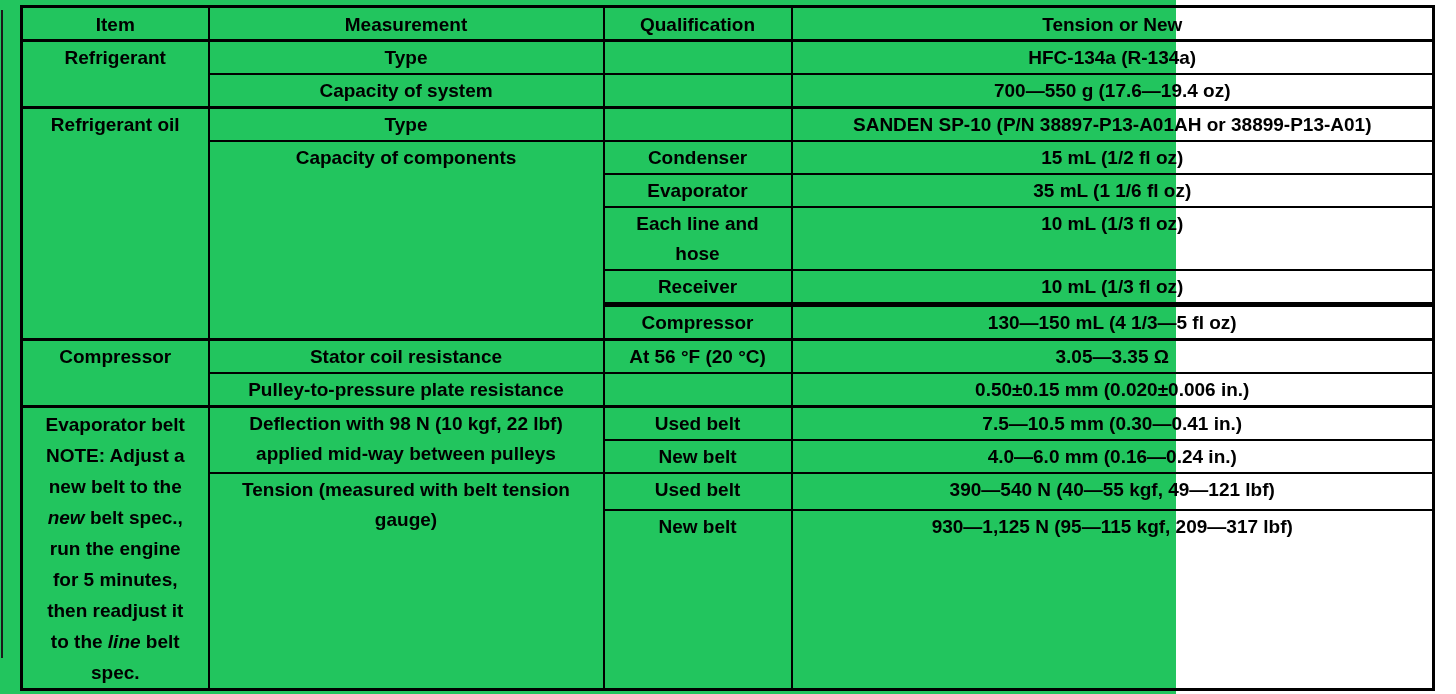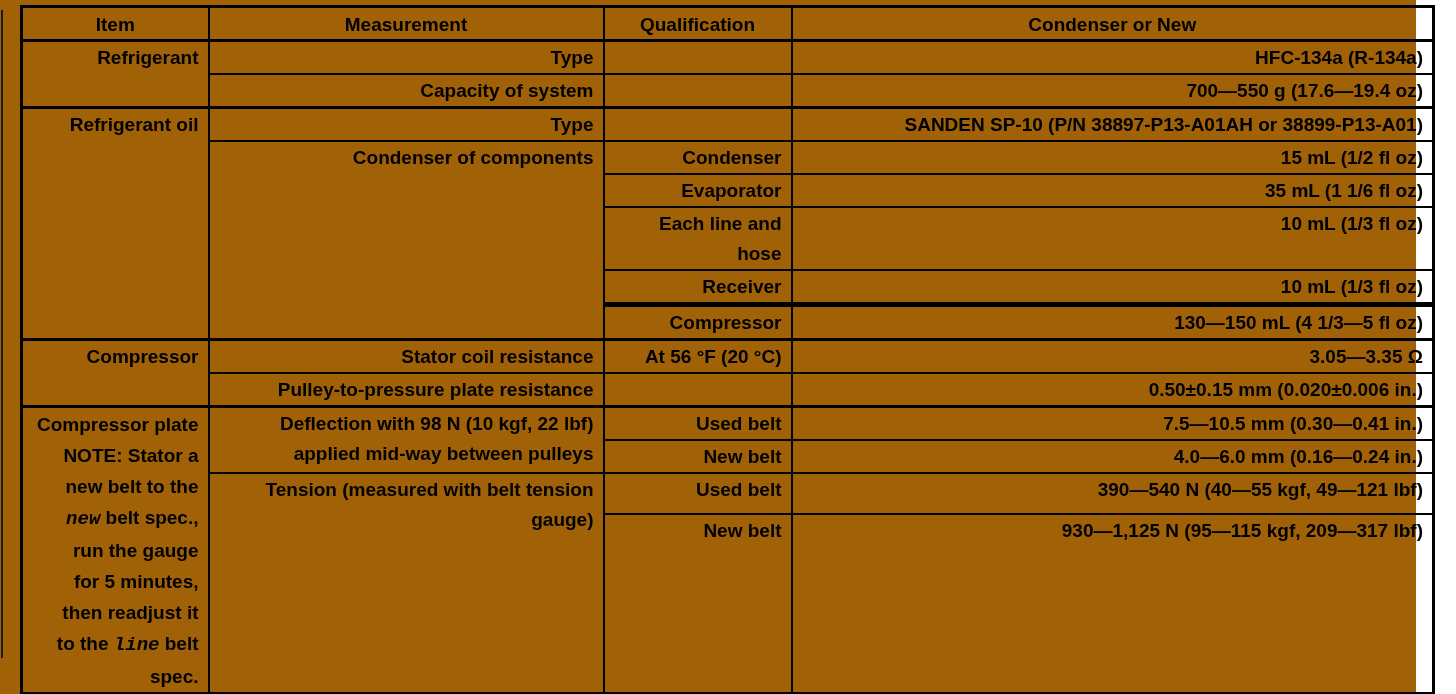--- a/index.html
+++ b/index.html
@@ -1,21 +1,21 @@
 <!DOCTYPE html>
 <html><head>
 <meta charset="utf-8">
 <style>
   * { margin: 0; padding: 0; box-sizing: border-box; }
   html, body { background: #ffffff; }
   .page {
     position: relative;
-    width: 1416px;
+    width: 1176px;
     height: 694px;
-    background: #a16207;
+    background: #22c55e;
     font-family: "Liberation Sans", "DejaVu Sans", sans-serif;
     color: #000;
   }
   .edge-line {
     position: absolute;
     left: 1px; top: 10px;
     width: 2px; height: 648px;
     background: #1a1a1a;
   }
   table.spec {
@@ -27,32 +27,32 @@
     border: 3px solid #000;
   }
   th, td {
     border: 2px solid #000;
     vertical-align: top;
     padding: 1px 9px 0 9px;
     font-size: 19px;
     font-weight: bold;
     line-height: 30px;
     overflow: hidden;
-    text-align: right;
+    text-align: center;
   }
   th {
     text-align: center;
     line-height: 28px;
     border-bottom-width: 3px;
     padding-top: 3px;
   }
   td.sect, th.sect { border-top-width: 3px; }
   td.thickb { border-bottom-width: 5px; }
   td.pre { white-space: pre-line; }
-  .it { font-style: italic; font-family: Liberation Mono, monospace; }
+  .it { font-style: italic; }
   td.note-cell .line { line-height: 31px; }
 </style>
 </head>
 <body>
 
 <div class="page">
 
   <div class="edge-line"></div>
 
   <table class="spec">
@@ -61,21 +61,21 @@
       <col style="width:395px">
       <col style="width:188px">
       <col style="width:642px">
     </colgroup>
 
     <tbody>
         <tr style="height:31px">
       <th>Item</th>
       <th>Measurement</th>
       <th>Qualification</th>
-      <th>Condenser or New</th>
+      <th>Tension or New</th>
     </tr>
 
     <tr style="height:32px">
       <td rowspan="2">Refrigerant</td>
       <td>Type</td>
       <td></td>
       <td>HFC-134a (R-134a)</td>
     </tr>
     <tr style="height:32px">
       <td>Capacity of system</td>
@@ -83,21 +83,21 @@
       <td>700—550 g (17.6—19.4 oz)</td>
     </tr>
 
     <tr style="height:32px">
       <td class="sect" rowspan="6">Refrigerant oil</td>
       <td class="sect">Type</td>
       <td class="sect"></td>
       <td class="sect">SANDEN SP-10 (P/N 38897-P13-A01AH or 38899-P13-A01)</td>
     </tr>
     <tr style="height:31px">
-      <td rowspan="5">Condenser of components</td>
+      <td rowspan="5">Capacity of components</td>
       <td>Condenser</td>
       <td>15 mL (1/2 fl oz)</td>
     </tr>
     <tr style="height:32px">
       <td>Evaporator</td>
       <td>35 mL (1 1/6 fl oz)</td>
     </tr>
     <tr style="height:63px">
       <td class="pre">Each line and
 hose</td>
@@ -119,25 +119,25 @@
       <td class="sect">3.05—3.35 Ω</td>
     </tr>
     <tr style="height:33px">
       <td>Pulley-to-pressure plate resistance</td>
       <td></td>
       <td>0.50±0.15 mm (0.020±0.006 in.)</td>
     </tr>
 
     <tr style="height:32px">
       <td class="sect note-cell" rowspan="4">
-        <div class="line"><span>Compressor plate</span></div>
-        <div class="line"><span>NOTE: Stator a</span></div>
+        <div class="line"><span>Evaporator belt</span></div>
+        <div class="line"><span>NOTE: Adjust a</span></div>
         <div class="line"><span>new belt to the</span></div>
         <div class="line"><span class="it">new</span><span> belt spec.,</span></div>
-        <div class="line"><span>run the gauge</span></div>
+        <div class="line"><span>run the engine</span></div>
         <div class="line"><span>for 5 minutes,</span></div>
         <div class="line"><span>then readjust it</span></div>
         <div class="line"><span>to the </span><span class="it">line</span><span> belt</span></div>
         <div class="line"><span>spec.</span></div>
       </td>
       <td class="sect pre" rowspan="2">Deflection with 98 N (10 kgf, 22 lbf)
 applied mid-way between pulleys</td>
       <td class="sect">Used belt</td>
       <td class="sect">7.5—10.5 mm (0.30—0.41 in.)</td>
     </tr>

